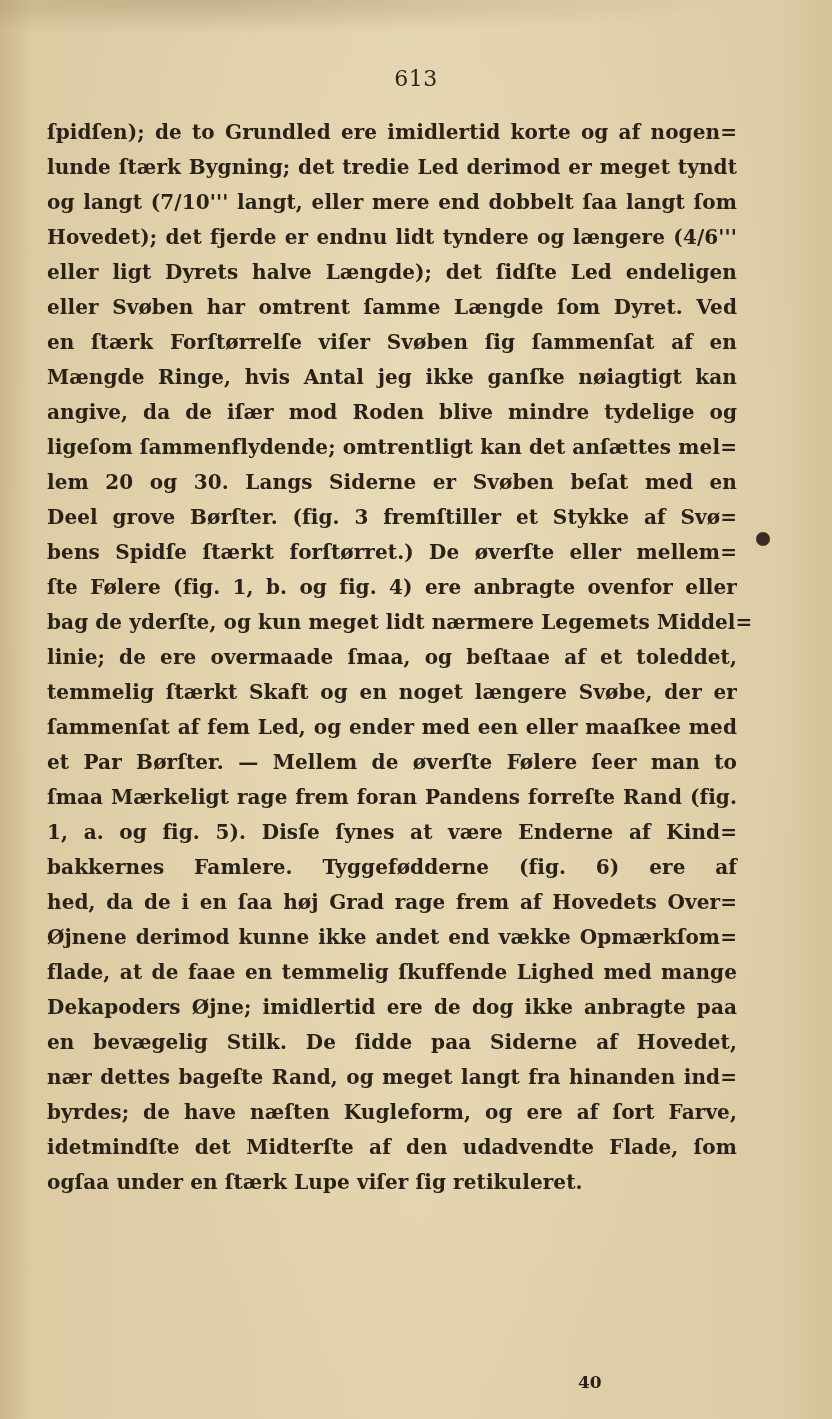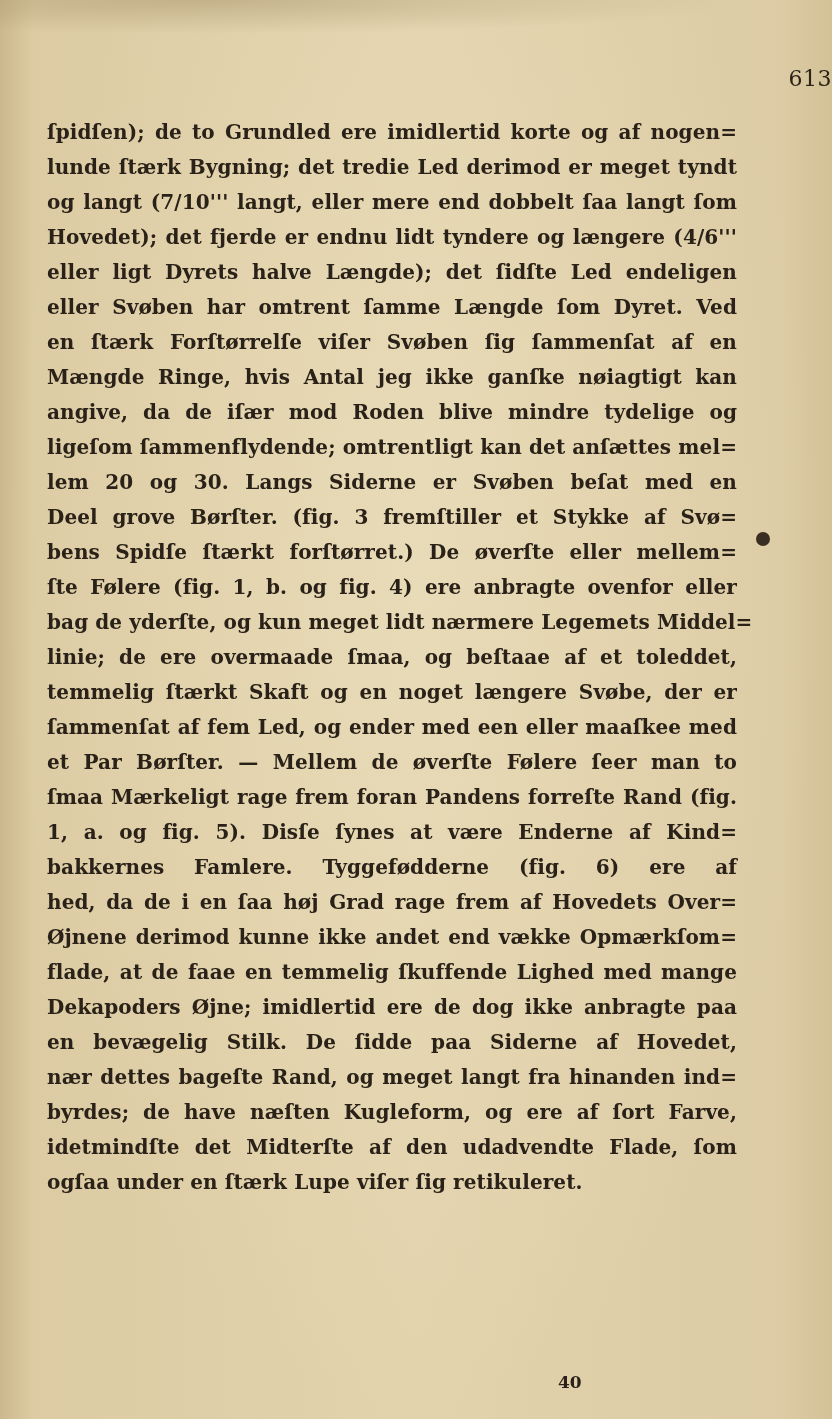--- a/index.html
+++ b/index.html
@@ -28,21 +28,21 @@
       top: 0;
       width: 832px;
       height: 40px;
       background: radial-gradient(ellipse at 25% 0%, rgba(160,140,100,0.45) 0%, rgba(160,140,100,0) 60%);
     }
     .page-number {
       position: absolute;
       top: 66px;
       left: 0;
       width: 832px;
-      text-align: right;
+      text-align: center;
       font-size: 22px;
       letter-spacing: 0.5px;
       color: #2c2419;
     }
     .text-block {
       position: absolute;
       left: 47px;
       top: 115px;
       width: 690px;
     }
@@ -55,21 +55,21 @@
       text-align: justify;
       text-align-last: justify;
       letter-spacing: 0.1px;
     }
     .line.last {
       text-align-last: left;
     }
     .signature {
       position: absolute;
       top: 1372px;
-      left: 558px;
+      left: 578px;
       font-size: 17px;
       font-weight: bold;
       color: #2a2218;
     }
     .ink-dot {
       position: absolute;
       left: 756px;
       top: 532px;
       width: 14px;
       height: 14px;

